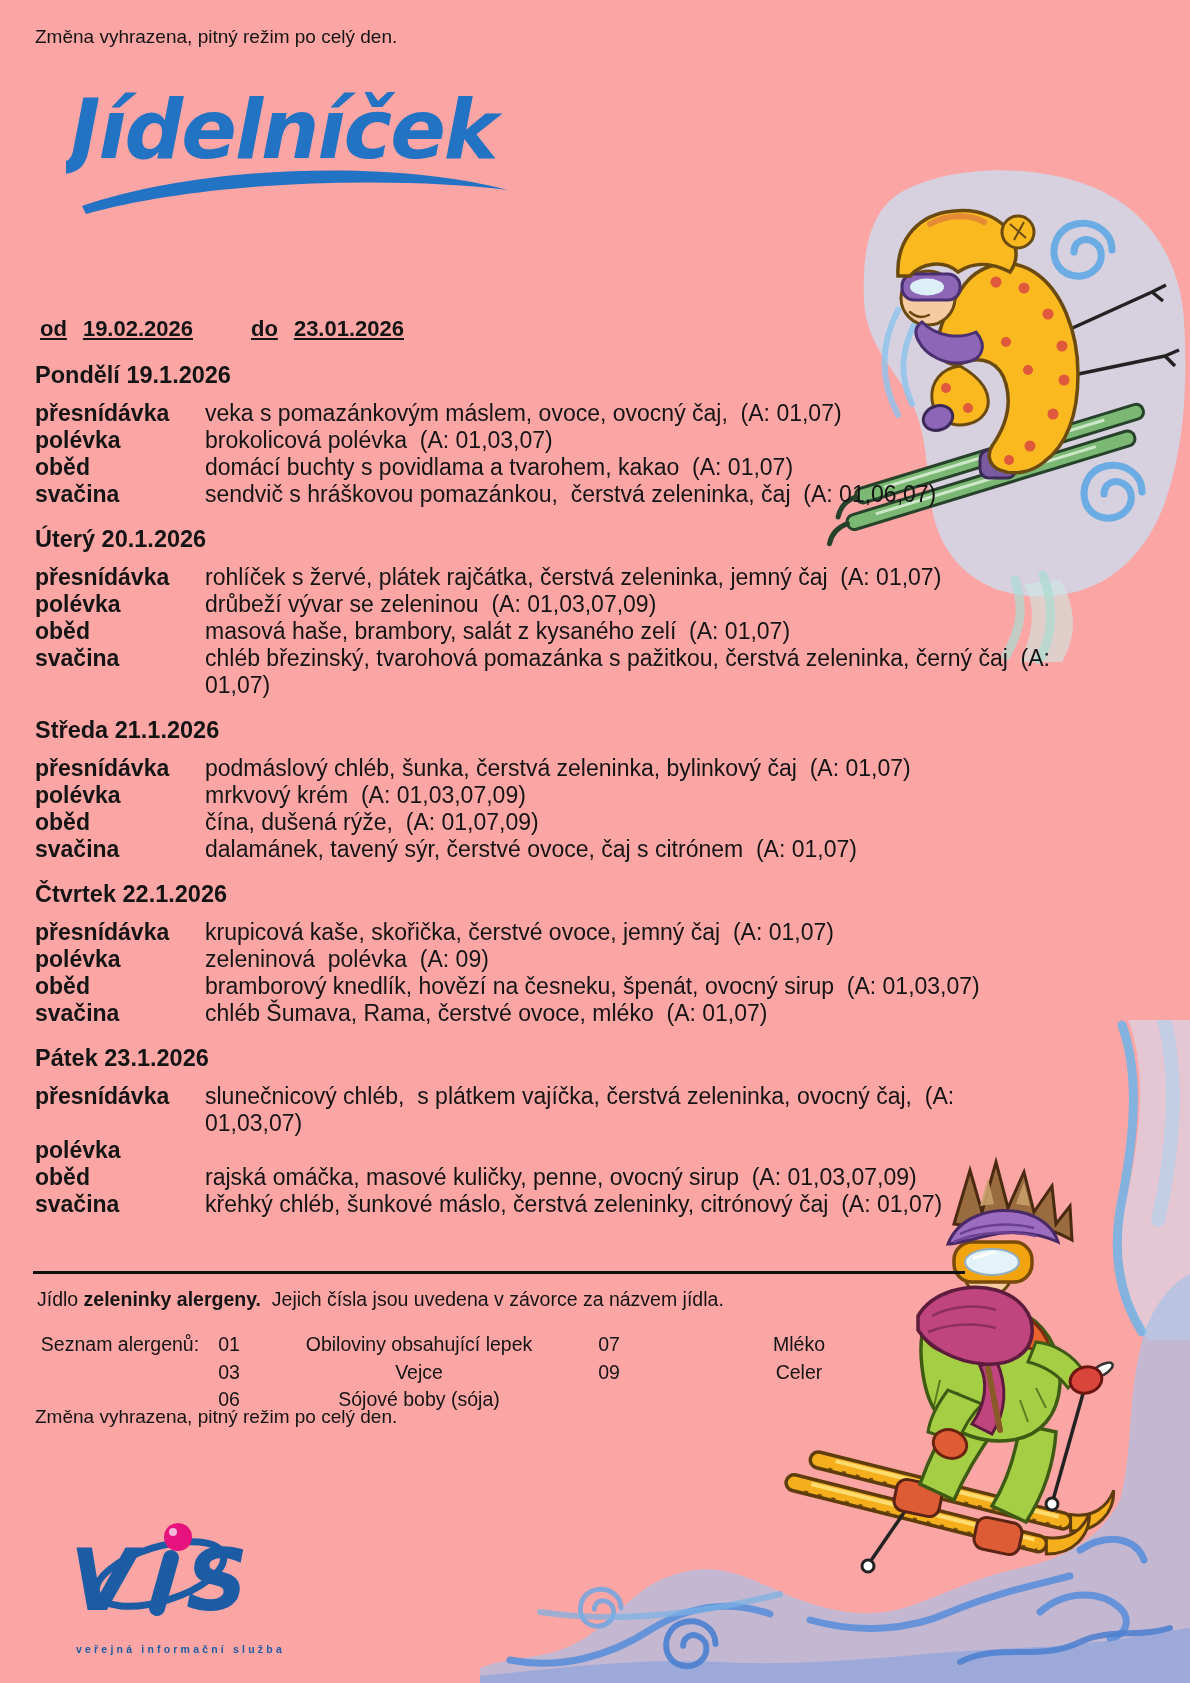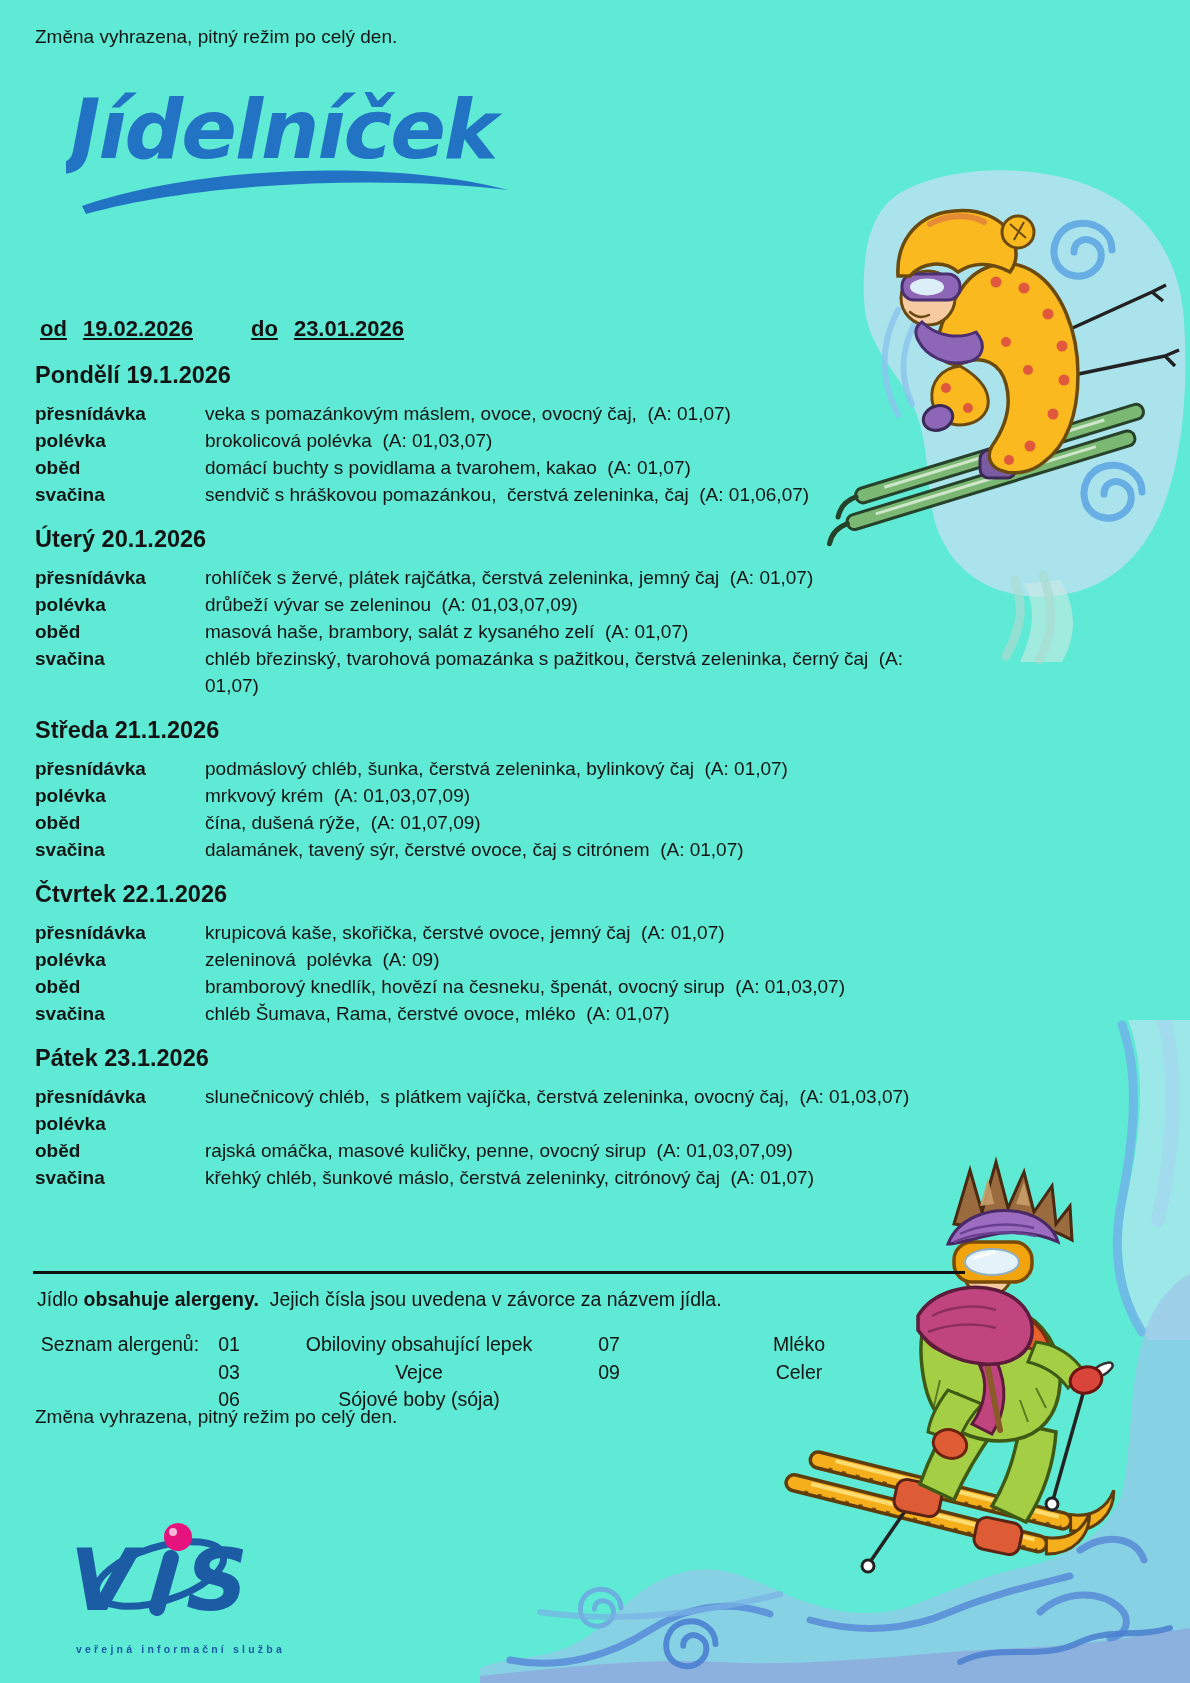--- a/index.html
+++ b/index.html
@@ -1,27 +1,27 @@
 <!DOCTYPE html>
 <html lang="cs"><head>
 <meta charset="utf-8">
 <style>
   html,body{margin:0;padding:0;background:#ffffff;}
-  .page{position:relative;width:1190px;height:1683px;background:#5eead4;overflow:hidden;
+  .page{position:relative;width:1190px;height:1683px;background:#fca5a5;overflow:hidden;
         font-family:"Liberation Sans",sans-serif;color:#141414;}
   .illu{position:absolute;z-index:1;}
   .top-note{position:absolute;left:35px;top:26px;font-size:19px;z-index:2;}
   .logo-wrap{position:absolute;left:66px;top:54px;width:460px;height:172px;z-index:2;}
   .date-line{position:absolute;left:40px;top:316px;font-size:22px;font-weight:bold;display:flex;z-index:2;text-decoration:underline;}
   .date-line .lbl{margin-right:16px;}
   .date-line .gap{width:58px;}
   .days{position:absolute;left:0;top:362px;width:1070px;z-index:2;}
   .day-title{font-size:23.5px;line-height:26px;font-weight:bold;margin:18px 0 12px 35px;}
   .day:first-child .day-title{margin-top:0;}
-  .menu-row{display:flex;margin-left:35px;font-size:19px;line-height:27px;}
+  .menu-row{display:flex;margin-left:35px;font-size:23px;line-height:27px;}
   .meal{width:170px;flex:none;font-weight:bold;}
   .food{width:850px;white-space:pre-wrap;}
   .rule{position:absolute;left:33px;top:1271px;width:932px;height:3px;background:#101010;z-index:2;}
   .allergy-note{position:absolute;left:37px;top:1288px;font-size:19.5px;z-index:2;white-space:pre-wrap;}
   .allergy-note .b{font-weight:bold;}
   .allergens{position:absolute;left:35px;top:1331px;font-size:19.5px;z-index:2;text-align:center;}
   .alg-row{display:flex;line-height:27.5px;}
   .alg-label{width:170px;flex:none;}
   .alg-num{width:48px;flex:none;}
   .alg-name{width:332px;flex:none;}
@@ -282,21 +282,21 @@
       <div class="menu-row">
         <div class="meal">svačina</div>
         <div class="food">křehký chléb, šunkové máslo, čerstvá zeleninky, citrónový čaj  (A: 01,07)</div>
       </div>
     </section>
 
   </div>
 
   <div class="rule"></div>
 
-  <div class="allergy-note"><span>Jídlo </span><span class="b">obsahuje alergeny.</span><span>  Jejich čísla jsou uvedena v závorce za názvem jídla.</span></div>
+  <div class="allergy-note"><span>Jídlo </span><span class="b">zeleninky alergeny.</span><span>  Jejich čísla jsou uvedena v závorce za názvem jídla.</span></div>
 
   <div class="allergens">
     <div class="alg-row">
       <div class="alg-label">Seznam alergenů:</div>
       <div class="alg-num">01</div>
       <div class="alg-name">Obiloviny obsahující lepek</div>
       <div class="alg-num">07</div>
       <div class="alg-name">Mléko</div>
     </div>
     <div class="alg-row">

